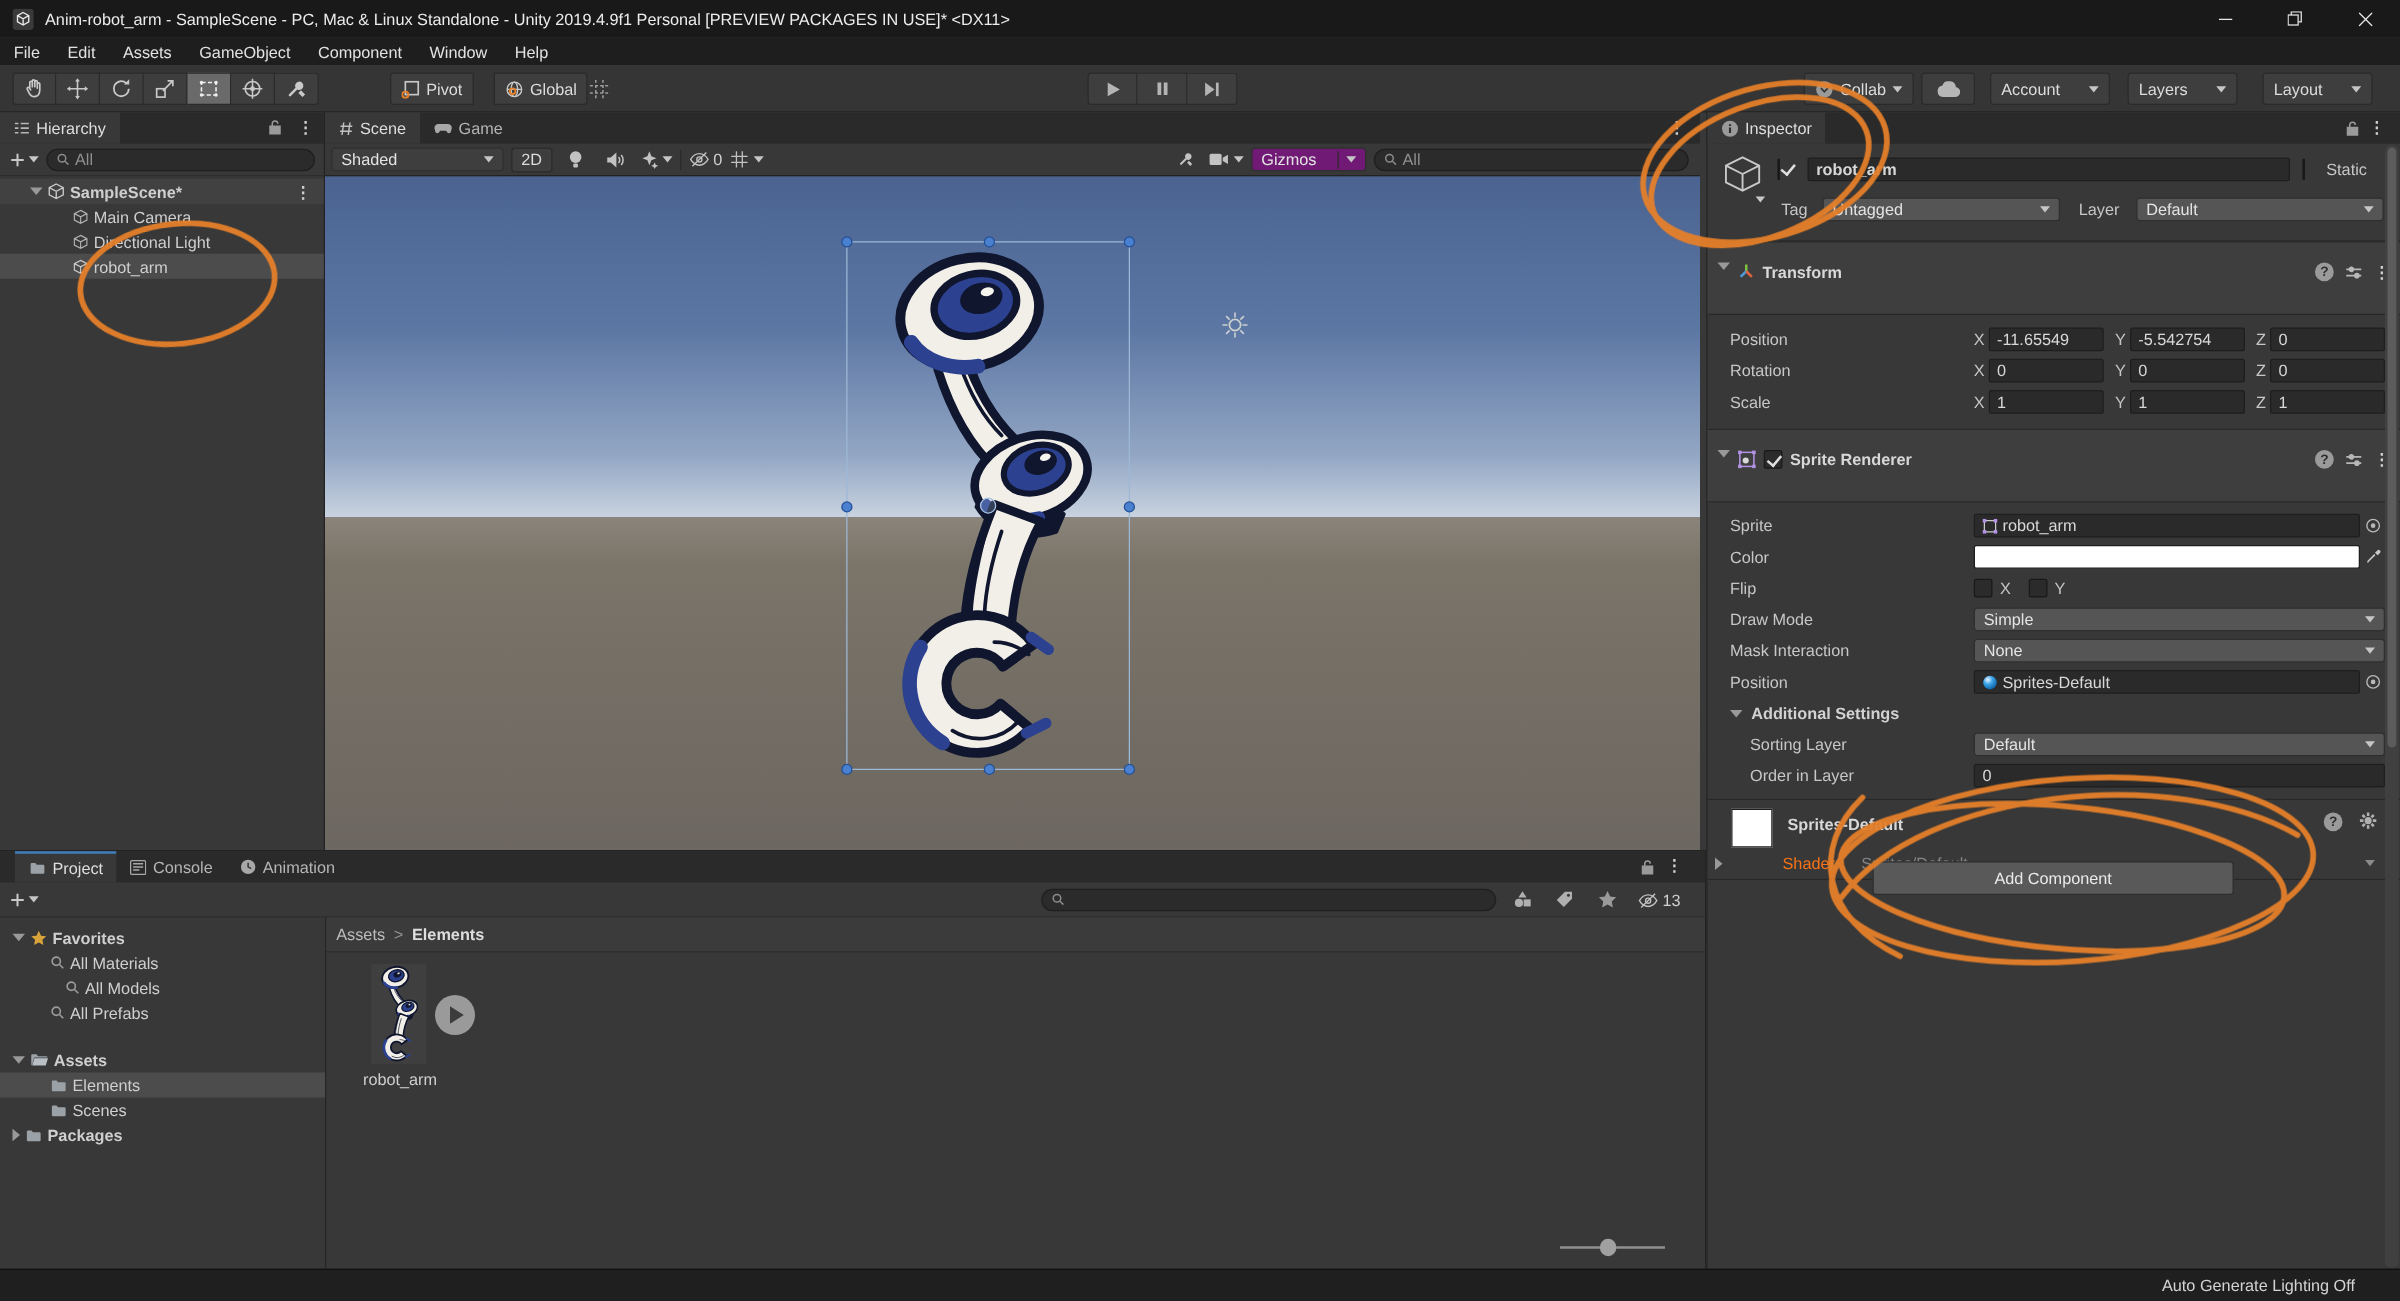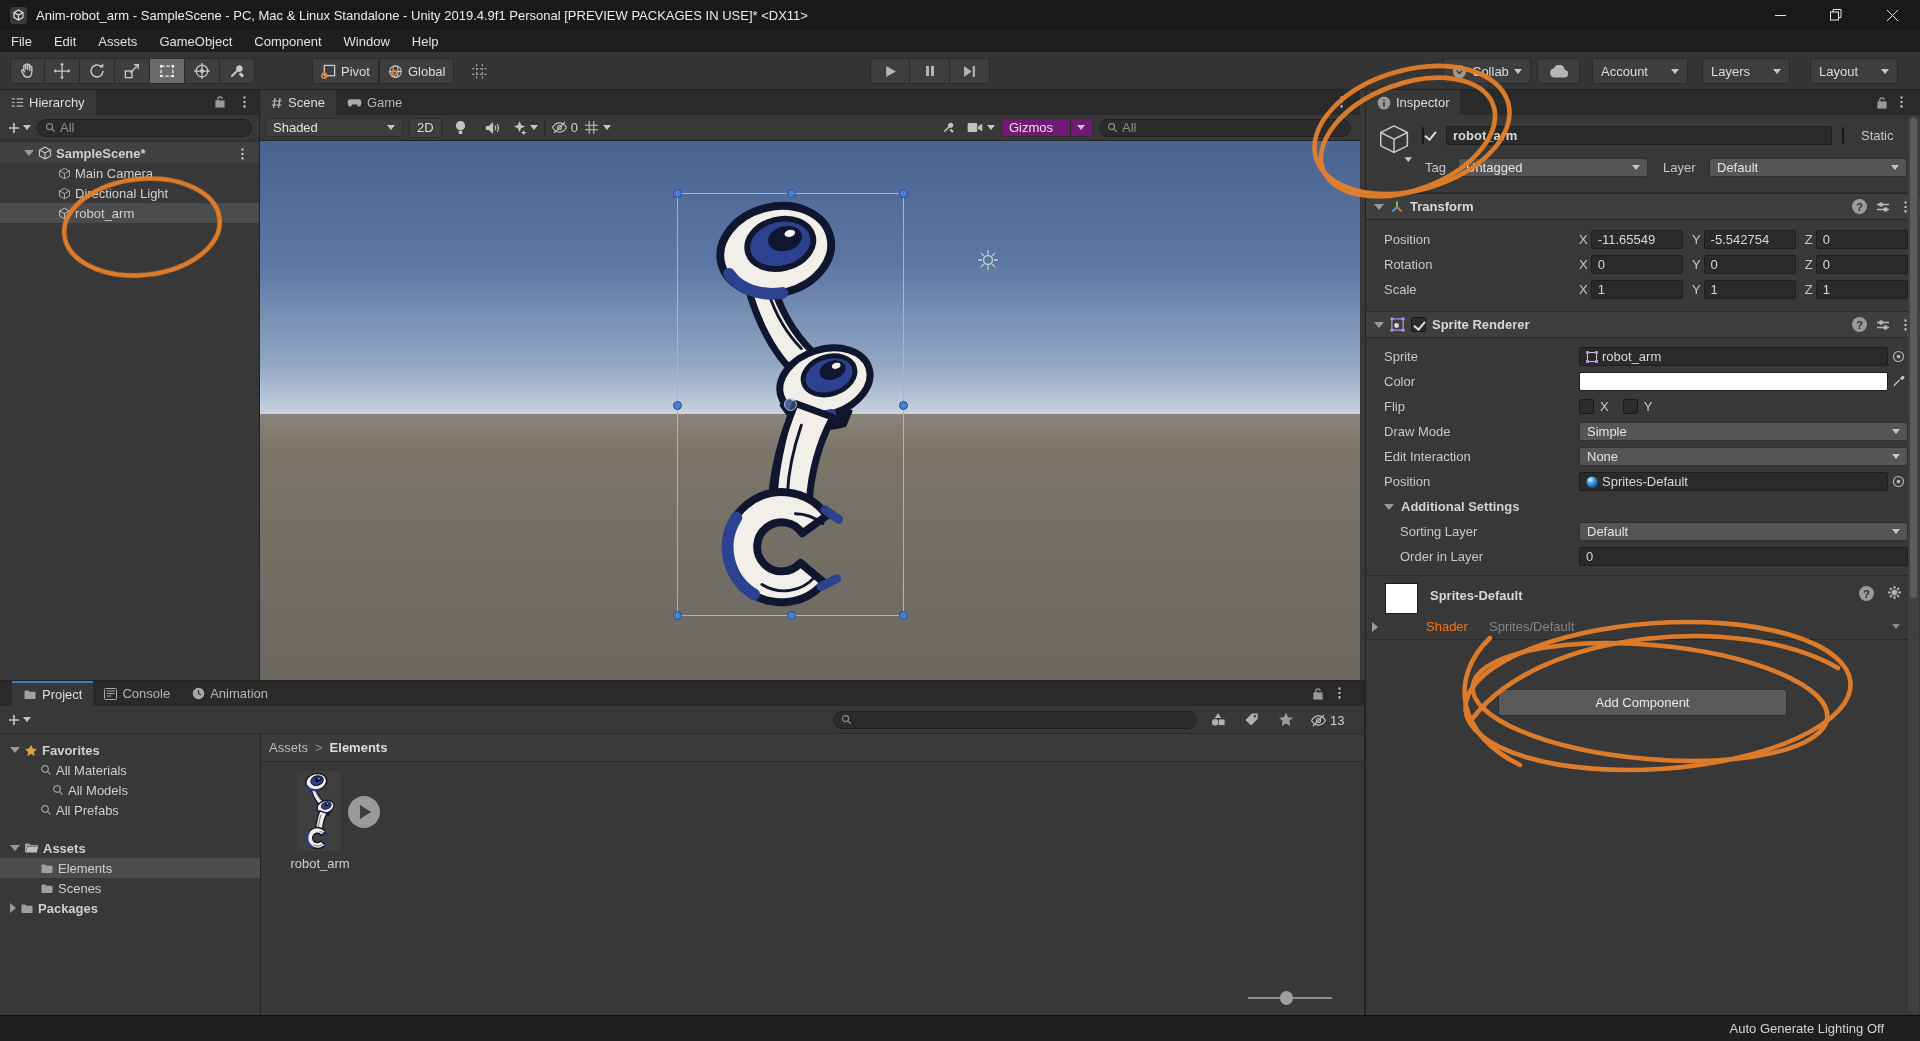--- a/index.html
+++ b/index.html
@@ -35,22 +35,22 @@
         display:flex;align-items:center;gap:4px;padding:0 7px;color:#8f8f8f;box-sizing:border-box;}
   .dots{color:#cfcfcf;font-weight:bold;letter-spacing:0;}
   .arr-d{width:0;height:0;border-left:4px solid transparent;border-right:4px solid transparent;border-top:5px solid #c6c6c6;}
   .arr-d.dim{border-top-color:#8a8a8a;}
   .fold-d{width:0;height:0;border-left:5px solid transparent;border-right:5px solid transparent;border-top:6px solid #999;}
   .fold-r{width:0;height:0;border-top:5px solid transparent;border-bottom:5px solid transparent;border-left:6px solid #999;}
   .treerow{position:absolute;left:0;right:0;height:20px;display:flex;align-items:center;gap:4px;color:#cfcfcf;}
   .sel-gray{background:#4c4c4c;}
 
   
-  .comp-h{display:flex;align-items:center;gap:6px;height:25px;background:#3e3e3e;
-          border-top:1px solid #292929;border-bottom:1px solid #292929;padding:0 8px;font-weight:bold;color:#d8d8d8;}
+  .comp-h{display:flex;align-items:flex-start;gap:6px;height:25px;background:#3e3e3e;
+          border-top:1px solid #292929;border-bottom:1px solid #292929;padding:16px 8px;font-weight:bold;color:#d8d8d8;}
   .h-icons{margin-left:auto;display:flex;align-items:center;gap:9px;}
   .qicon{width:15px;height:15px;border-radius:50%;background:#9a9a9a;color:#2e2e2e;font-weight:bold;
          font-size:11px;display:inline-flex;align-items:center;justify-content:center;}
   .iprow{display:flex;align-items:center;height:25px;padding:0 12px 0 18px;}
   .iplabel{width:195px;flex:0 0 195px;color:#c7c7c7;}
   .fld{background:#2a2a2a;border:1px solid #1e1e1e;border-radius:2px;height:19px;
        display:flex;align-items:center;gap:4px;padding:0 6px;color:#d8d8d8;box-sizing:border-box;}
   .dd{background:#555;border:1px solid #2f2f2f;border-radius:3px;height:19px;
       display:flex;align-items:center;padding:0 7px;color:#e4e4e4;box-sizing:border-box;}
   .dd .arr-d{margin-left:auto;}
@@ -202,21 +202,21 @@
             <circle cx="12" cy="12" r="1.6" fill="#c9c9c9"></circle>
           </svg>
       </div>
       <div class="tool-btn last">
         <svg width="20" height="20" viewBox="0 0 24 24" fill="#c9c9c9">
             <path d="M6.8 18.9 13 12.7a4 4 0 1 0-1.7-1.7l-6.2 6.2a1.2 1.2 0 0 0 1.7 1.7z"></path>
             <path d="M16.5 13.5l4 4-2.5 2.5-4-4z"></path>
           </svg>
       </div>
     </div>
-    <div class="abs flex" style="left:312px;top:6px;gap:0;">
+    <div class="abs flex" style="left:312px;top:6px;gap:16px;">
       <div class="pillbtn" style="border-radius:3px 0 0 3px;">
         <svg width="15" height="15" viewBox="0 0 16 16" fill="none">
             <rect x="3.5" y="1.5" width="11" height="11" stroke="#c9c9c9" stroke-width="1.4"></rect>
             <circle cx="3.5" cy="12.5" r="2.6" stroke="#e5802b" stroke-width="1.6"></circle>
           </svg>
         <span>Pivot</span>
       </div>
       <div class="pillbtn" style="border-radius:0 3px 3px 0;">
         <svg width="15" height="15" viewBox="0 0 16 16" fill="none" stroke="#c9c9c9" stroke-width="1.2">
             <circle cx="8" cy="8" r="6.2"></circle>
@@ -657,21 +657,21 @@
         <span style="margin-left:6px;color:#c7c7c7;">Y</span>
       </div>
       <div class="iprow">
         <span class="iplabel">Draw Mode</span>
         <div class="dd" style="flex:1;">
             <span>Simple</span>
             <span class="arr-d"></span>
           </div>
       </div>
       <div class="iprow">
-        <span class="iplabel">Edit Interaction</span>
+        <span class="iplabel">Mask Interaction</span>
         <div class="dd" style="flex:1;">
             <span>None</span>
             <span class="arr-d"></span>
           </div>
       </div>
       <div class="iprow">
         <span class="iplabel">Position</span>
         <div class="fld" style="flex:1;">
           <span class="ic">
               <svg width="12" height="12" viewBox="0 0 12 12">

